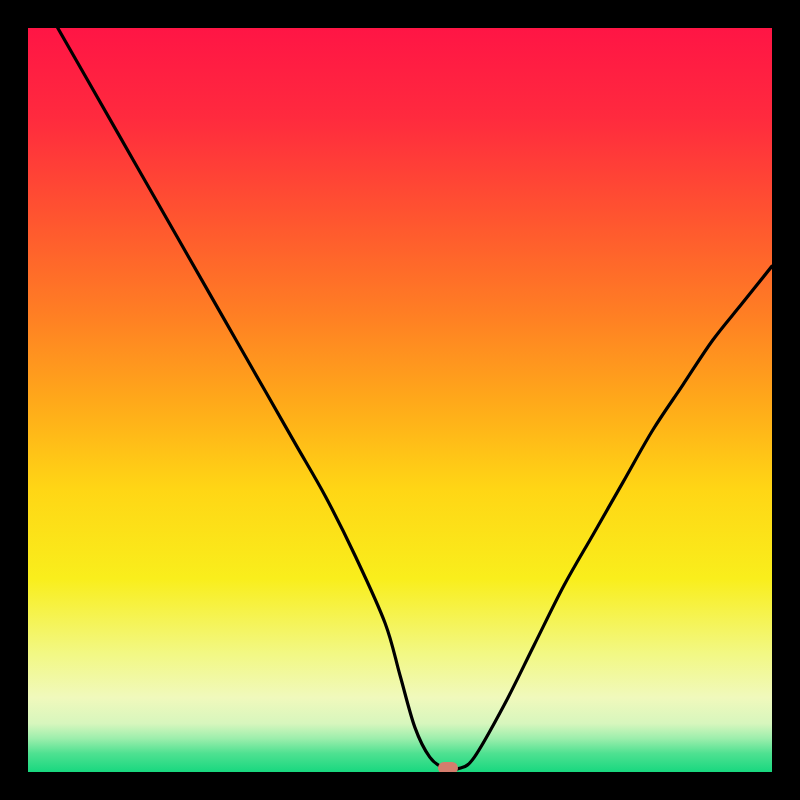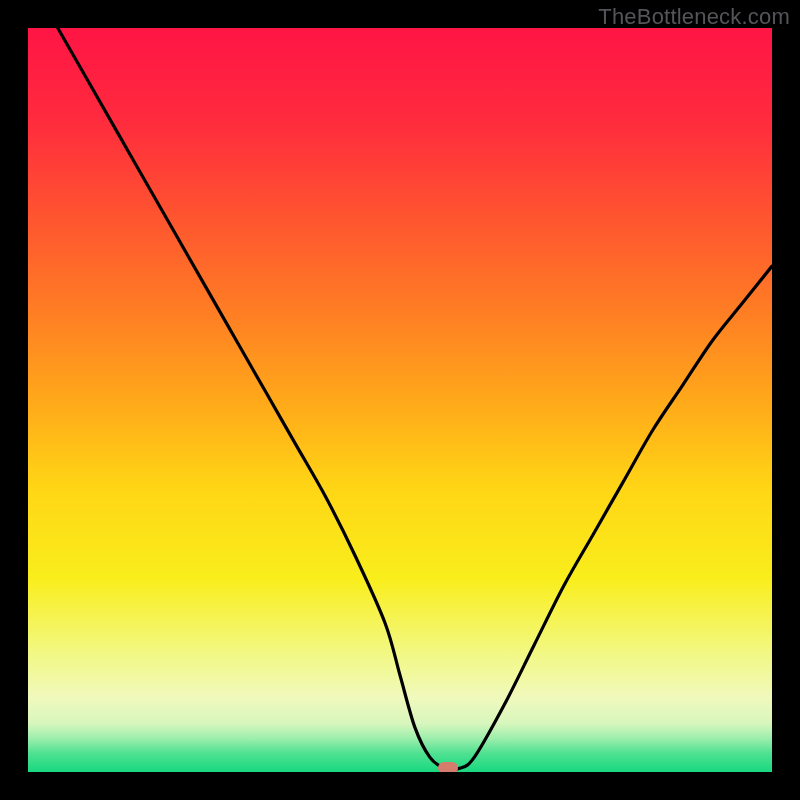--- a/index.html
+++ b/index.html
@@ -49,21 +49,20 @@
     height: 12px;
     border-radius: 6px;
     background: #d57d6d;
     transform: translate(-50%, -50%);
   }
 </style>
 </head>
 <body>
 
 <div class="frame">
-  <div class="watermark">TheBottleneck.com</div>
 
   <div class="plot-area">
     <svg class="gradient-bg" viewBox="0 0 744 744" preserveAspectRatio="none">
       <defs>
         <linearGradient id="bg-grad" x1="0" y1="0" x2="0" y2="1">
             <stop offset="0%" stop-color="#ff1545"></stop>
             <stop offset="12%" stop-color="#ff2a3e"></stop>
             <stop offset="25%" stop-color="#ff5330"></stop>
             <stop offset="38%" stop-color="#ff7d24"></stop>
             <stop offset="50%" stop-color="#ffa81a"></stop>

